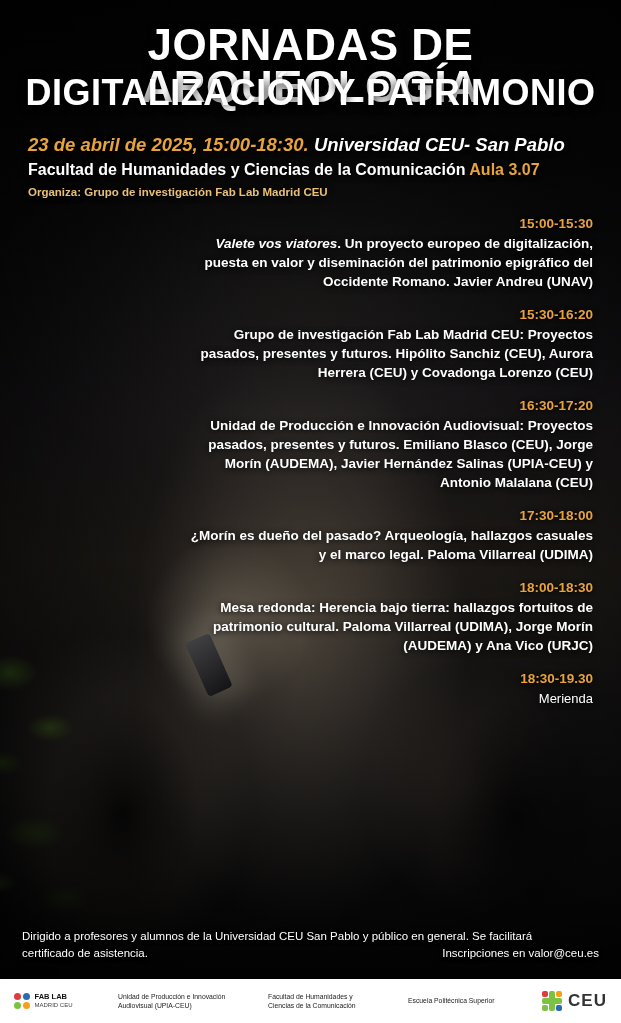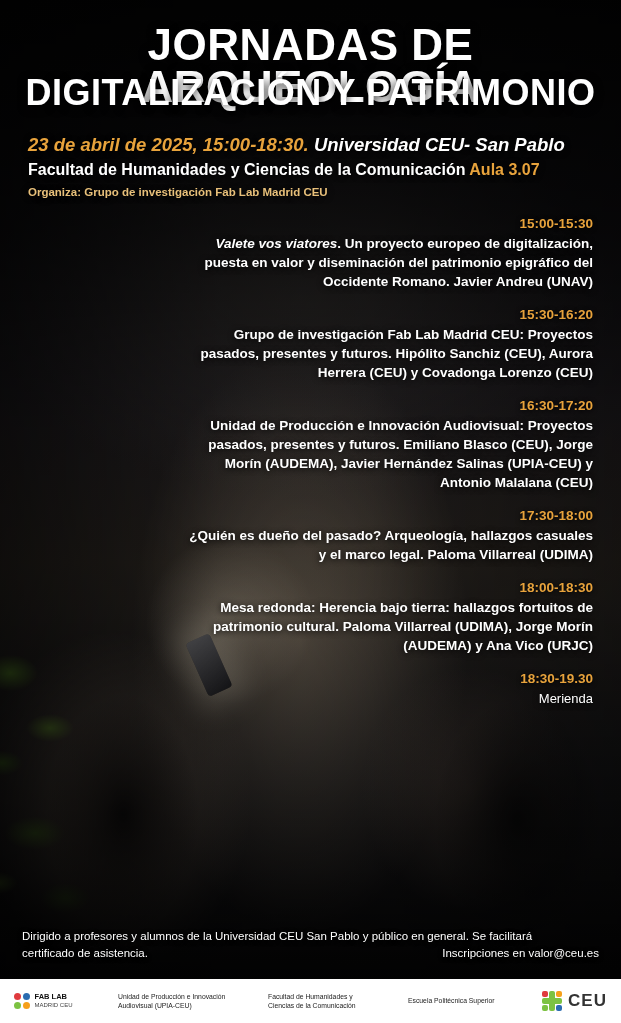--- a/index.html
+++ b/index.html
@@ -226,21 +226,21 @@
         <div class="desc">Grupo de investigación Fab Lab Madrid CEU: Proyectos pasados, presentes y futuros. Hipólito Sanchiz (CEU), Aurora Herrera (CEU) y Covadonga Lorenzo (CEU)</div>
       </div>
 
       <div class="slot">
         <div class="time">16:30-17:20</div>
         <div class="desc">Unidad de Producción e Innovación Audiovisual: Proyectos pasados, presentes y futuros. Emiliano Blasco (CEU), Jorge Morín (AUDEMA), Javier Hernández Salinas (UPIA-CEU) y Antonio Malalana (CEU)</div>
       </div>
 
       <div class="slot">
         <div class="time">17:30-18:00</div>
-        <div class="desc">¿Quién es dueño del pasado? Arqueología, hallazgos casuales y el marco legal. Paloma Villarreal (UDIMA)</div>
+        <div class="desc">¿Morín es dueño del pasado? Arqueología, hallazgos casuales y el marco legal. Paloma Villarreal (UDIMA)</div>
       </div>
 
       <div class="slot">
         <div class="time">18:00-18:30</div>
         <div class="desc">Mesa redonda: Herencia bajo tierra: hallazgos fortuitos de patrimonio cultural. Paloma Villarreal (UDIMA), Jorge Morín (AUDEMA) y Ana Vico (URJC)</div>
       </div>
 
       <div class="slot last">
         <div class="time">18:30-19.30</div>
         <div class="desc">Merienda</div>

